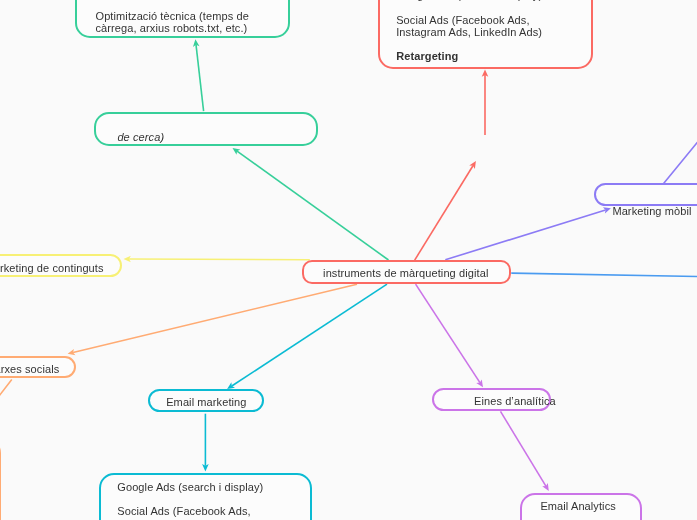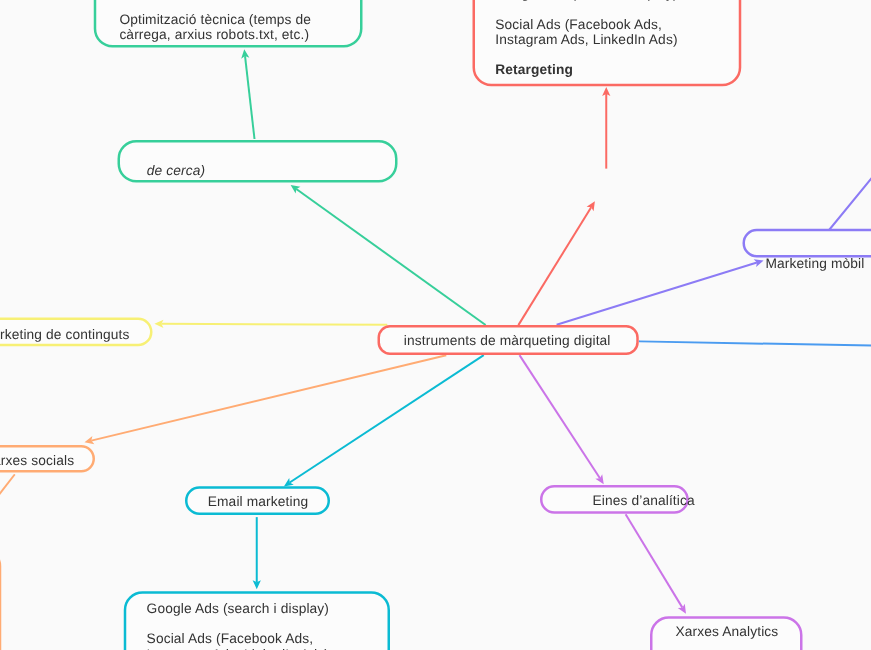--- a/index.html
+++ b/index.html
@@ -97,16 +97,16 @@
     </div>
     <div class="node" style="left: 432.4px; top: 388.2px; width: 118.6px; height: 23.1px; border-color: rgb(203, 116, 232); border-radius: 11.55px;">
       <span class="txt" style="left: 18.6px; top: 5.2px; margin-left: 21px;">Eines d’analítica</span>
     </div>
     <div class="node" style="left: 98.7px; top: 472.8px; width: 213.1px; height: 84.6px; border-color: rgb(11, 187, 211); border-radius: 15px;">
       <span class="txt" style="left: 16.6px; top: 6.2px;">Google Ads (search i display)</span>
       <span class="txt" style="left: 16.6px; top: 30.6px;">Social Ads (Facebook Ads,</span>
       <span class="txt" style="left: 16.6px; top: 42.8px;">Instagram Ads, LinkedIn Ads)</span>
     </div>
     <div class="node" style="left: 519.8px; top: 492.6px; width: 122.4px; height: 67.4px; border-color: rgb(203, 116, 232); border-radius: 15px;">
-      <span class="txt" style="left: 18.6px; top: 5.4px;">Xarxes Analytics</span>
+      <span class="txt" style="left: 18.6px; top: 5.4px;">Email Analytics</span>
     </div>
     <div class="node" style="left: -160px; top: 437.5px; width: 161.4px; height: 122.5px; border-color: rgb(255, 171, 115); border-radius: 15px;"></div>
   </div>
 
 </body></html>

